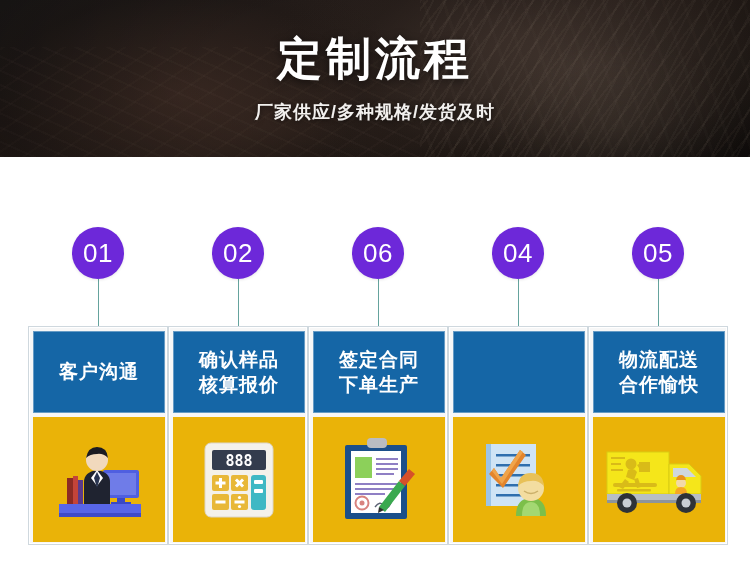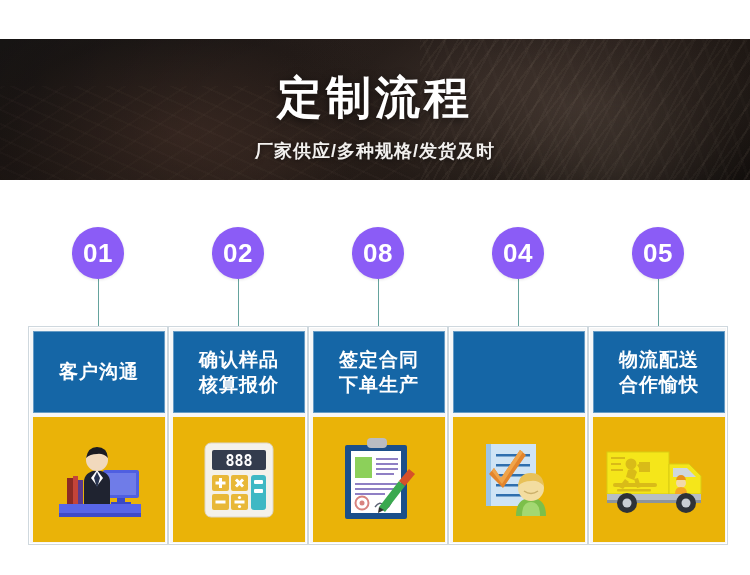--- a/index.html
+++ b/index.html
@@ -7,21 +7,20 @@
   body{
     width:750px;height:575px;overflow:hidden;background:#ffffff;
     font-family:"Liberation Sans","DejaVu Sans",sans-serif;
   }
   .page{position:relative;width:750px;height:575px;overflow:hidden;background:#fff;}
 
   
   .banner{
     position:absolute;left:0;top:0;width:750px;height:157px;overflow:hidden;
     background:#b91c1c;
-    margin-top:39px;
   }
   .banner-photo{
     position:absolute;inset:0;
     background:
       radial-gradient(ellipse 420px 200px at 78% 42%, rgba(86,72,64,.55) 0%, rgba(40,32,28,.25) 55%, rgba(0,0,0,0) 78%),
       radial-gradient(ellipse 300px 170px at 24% 62%, rgba(74,50,40,.45) 0%, rgba(25,18,15,.2) 60%, rgba(0,0,0,0) 80%),
       linear-gradient(160deg,#1d1a19 0%,#241c19 28%,#2c211c 52%,#19130f 80%,#0d0a09 100%);
   }
   .banner-tex{
     position:absolute;right:0;top:0;width:330px;height:180px;
@@ -63,23 +62,23 @@
   .steps{position:absolute;left:0;top:0;width:750px;height:395px;}
   .step{position:absolute;top:0;width:140px;}
   .step-0{left:28px;}
   .step-1{left:168px;}
   .step-2{left:308px;}
   .step-3{left:448px;}
   .step-4{left:588px;}
 
   .badge{
     position:absolute;left:50%;top:47px;transform:translateX(-50%);
-    width:52px;height:52px;border-radius:50%;background:#8b5cf6;
+    width:52px;height:52px;border-radius:50%;background:#6d28d9;
     display:flex;align-items:center;justify-content:center;
-    color:#ffffff;font-size:26px;font-weight:bold;letter-spacing:.5px;
+    color:#ffffff;font-size:26px;font-weight:normal;letter-spacing:.5px;
     box-shadow:0 1px 3px rgba(0,0,0,.10);
     z-index:3;
   }
   .stem{position:absolute;left:50%;top:99px;width:1px;height:47px;background:#3f8c84;opacity:.8;}
 
   .card{
     position:absolute;left:0;top:146px;width:140px;height:219px;
     box-sizing:border-box;border:1px solid #cfd8de;background:#f7f7f7;
     box-shadow:0 0 0 1px rgba(255,255,255,.9) inset;
   }
@@ -191,21 +190,21 @@
                 <rect x="35.5" y="63.5" width="10" height="3" fill="#fff"></rect>
                 <circle cx="40.5" cy="60.5" r="1.6" fill="#fff"></circle>
                   <circle cx="40.5" cy="69.5" r="1.6" fill="#fff"></circle>
               </svg>
             </div>
           </div>
         </div>
       </div>
 
       <div class="step step-2">
-        <div class="badge">08</div>
+        <div class="badge">06</div>
         <div class="stem"></div>
         <div class="card">
           <div class="card-head">
             <span>签定合同</span>
             <span>下单生产</span>
           </div>
           <div class="card-body">
             <div class="icon-wrap">
               <svg width="84" height="94" viewBox="0 0 84 94" aria-hidden="true">
                 <rect x="8" y="12" width="62" height="74" rx="2" fill="#1b4f8a"></rect>

